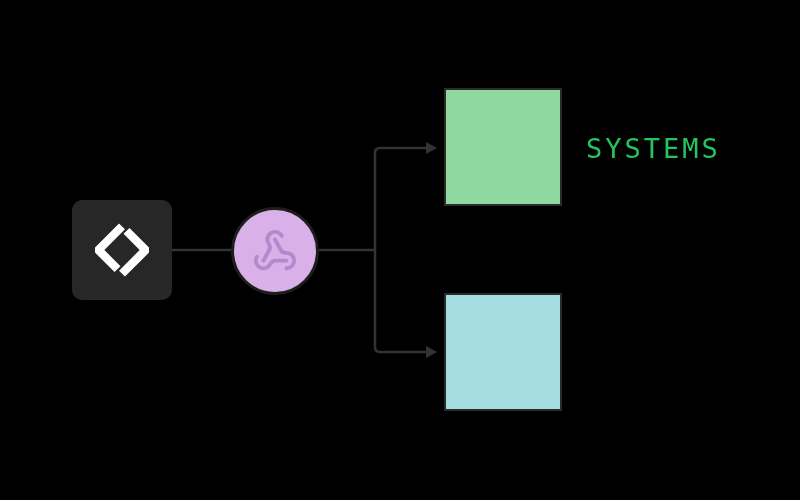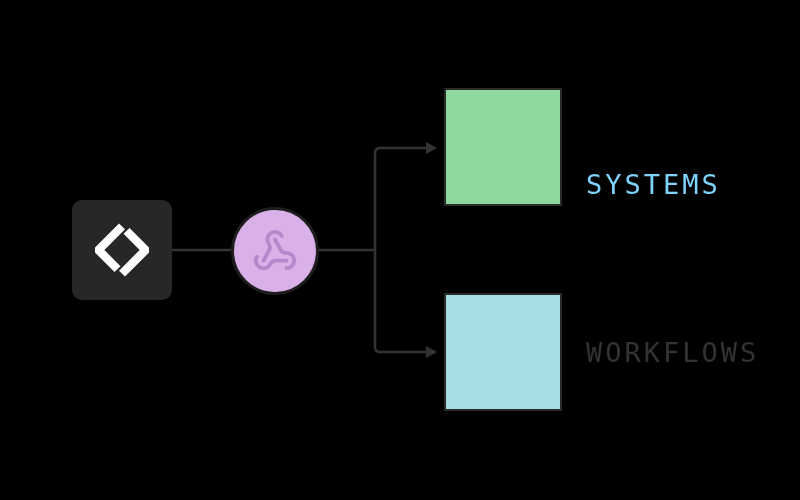--- a/index.html
+++ b/index.html
@@ -103,17 +103,16 @@
         <path d="m6 17 3.13-5.78c.53-.97.1-2.18-.5-3.1a4 4 0 1 1 6.89-4.06" stroke="#b489cb"></path>
         <path d="m12 6 3.13 5.73C15.66 12.7 16.9 13 18 13a4 4 0 0 1 0 8" stroke="#b489cb"></path>
       </svg>
     </span>
   </div>
 
   <div class="node target-node systems-node" style="background-color: rgb(143, 217, 161); border-color: rgb(43, 43, 43);"></div>
 
   <div class="node target-node workflows-node" style="background-color: rgb(166, 221, 227); border-color: rgb(43, 43, 43);"></div>
 
-  <div class="node-label systems-label" style="color: #7dd3fc; margin-top: 36px;">SYSTEMS</div>
+  <div class="node-label systems-label" style="color: #22c55e;">SYSTEMS</div>
 
-  <div class="node-label workflows-label" style="color: rgb(51, 51, 51);">WORKFLOWS</div>
 
 </div>
 
 </body></html>

